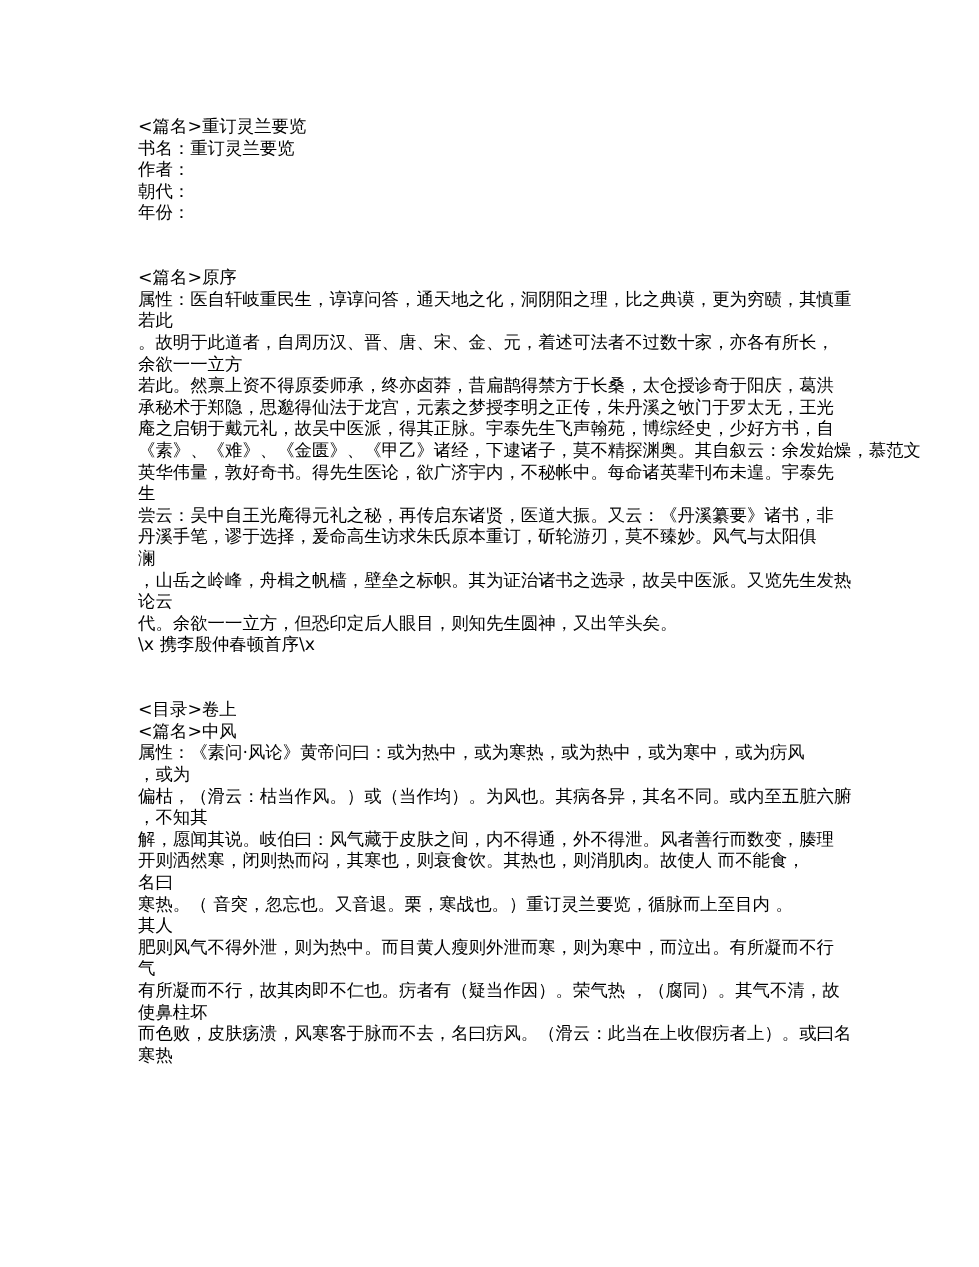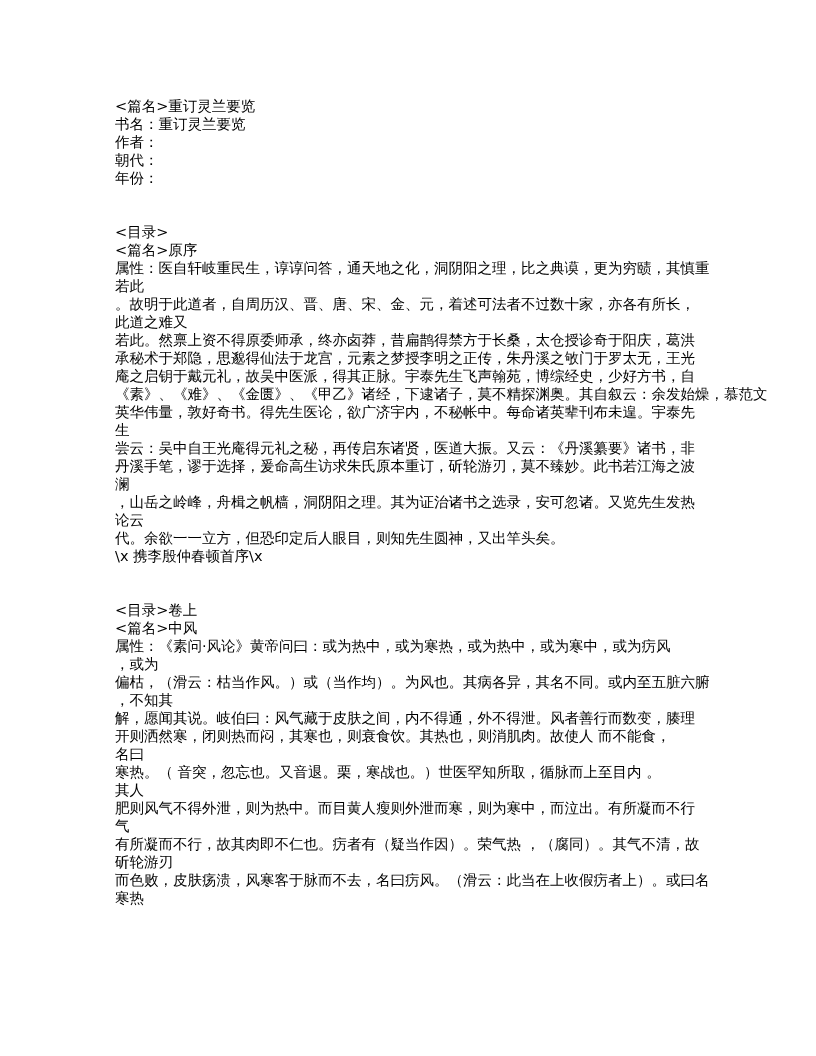--- a/index.html
+++ b/index.html
@@ -42,52 +42,51 @@
 
 <div class="page">
   <div class="text-block">
       <div class="line">&lt;篇名&gt;重订灵兰要览</div>
       <div class="line">书名：重订灵兰要览</div>
       <div class="line">作者：</div>
       <div class="line">朝代：</div>
       <div class="line">年份：</div>
       <div class="line">&nbsp;</div>
       <div class="line">&nbsp;</div>
-      <div class="line">&lt;目录&gt;</div>
       <div class="line">&lt;篇名&gt;原序</div>
       <div class="line">属性：医自轩岐重民生，谆谆问答，通天地之化，洞阴阳之理，比之典谟，更为穷赜，其慎重</div>
       <div class="line">若此</div>
       <div class="line">。故明于此道者，自周历汉、晋、唐、宋、金、元，着述可法者不过数十家，亦各有所长，</div>
-      <div class="line">此道之难又</div>
+      <div class="line">余欲一一立方</div>
       <div class="line">若此。然禀上资不得原委师承，终亦卤莽，昔扁鹊得禁方于长桑，太仓授诊奇于阳庆，葛洪</div>
       <div class="line">承秘术于郑隐，思邈得仙法于龙宫，元素之梦授李明之正传，朱丹溪之敂门于罗太无，王光</div>
       <div class="line">庵之启钥于戴元礼，故吴中医派，得其正脉。宇泰先生飞声翰苑，博综经史，少好方书，自</div>
       <div class="line">《素》、《难》、《金匮》、《甲乙》诸经，下逮诸子，莫不精探渊奥。其自叙云：余发始燥，慕范文</div>
       <div class="line">英华伟量，敦好奇书。得先生医论，欲广济宇内，不秘帐中。每命诸英辈刊布未遑。宇泰先</div>
       <div class="line">生</div>
       <div class="line">尝云：吴中自王光庵得元礼之秘，再传启东诸贤，医道大振。又云：《丹溪纂要》诸书，非</div>
-      <div class="line">丹溪手笔，谬于选择，爰命高生访求朱氏原本重订，斫轮游刃，莫不臻妙。此书若江海之波</div>
+      <div class="line">丹溪手笔，谬于选择，爰命高生访求朱氏原本重订，斫轮游刃，莫不臻妙。风气与太阳俱</div>
       <div class="line">澜</div>
-      <div class="line">，山岳之岭峰，舟楫之帆樯，洞阴阳之理。其为证治诸书之选录，安可忽诸。又览先生发热</div>
+      <div class="line">，山岳之岭峰，舟楫之帆樯，壁垒之标帜。其为证治诸书之选录，故吴中医派。又览先生发热</div>
       <div class="line">论云</div>
       <div class="line">代。余欲一一立方，但恐印定后人眼目，则知先生圆神，又出竿头矣。</div>
       <div class="line">\x 携李殷仲春顿首序\x</div>
       <div class="line">&nbsp;</div>
       <div class="line">&nbsp;</div>
       <div class="line">&lt;目录&gt;卷上</div>
       <div class="line">&lt;篇名&gt;中风</div>
       <div class="line">属性：《素问·风论》黄帝问曰：或为热中，或为寒热，或为热中，或为寒中，或为疠风</div>
       <div class="line">，或为</div>
       <div class="line">偏枯，（滑云：枯当作风。）或（当作均）。为风也。其病各异，其名不同。或内至五脏六腑</div>
       <div class="line">，不知其</div>
       <div class="line">解，愿闻其说。岐伯曰：风气藏于皮肤之间，内不得通，外不得泄。风者善行而数变，腠理</div>
       <div class="line">开则洒然寒，闭则热而闷，其寒也，则衰食饮。其热也，则消肌肉。故使人 而不能食，</div>
       <div class="line">名曰</div>
-      <div class="line">寒热。（ 音突，忽忘也。又音退。栗，寒战也。）世医罕知所取，循脉而上至目内 。</div>
+      <div class="line">寒热。（ 音突，忽忘也。又音退。栗，寒战也。）重订灵兰要览，循脉而上至目内 。</div>
       <div class="line">其人</div>
       <div class="line">肥则风气不得外泄，则为热中。而目黄人瘦则外泄而寒，则为寒中，而泣出。有所凝而不行</div>
       <div class="line">气</div>
       <div class="line">有所凝而不行，故其肉即不仁也。疠者有（疑当作因）。荣气热 ，（腐同）。其气不清，故</div>
-      <div class="line">斫轮游刃</div>
+      <div class="line">使鼻柱坏</div>
       <div class="line">而色败，皮肤疡溃，风寒客于脉而不去，名曰疠风。（滑云：此当在上收假疠者上）。或曰名</div>
       <div class="line">寒热</div>
     </div>
 </div>
 
 </body></html>

